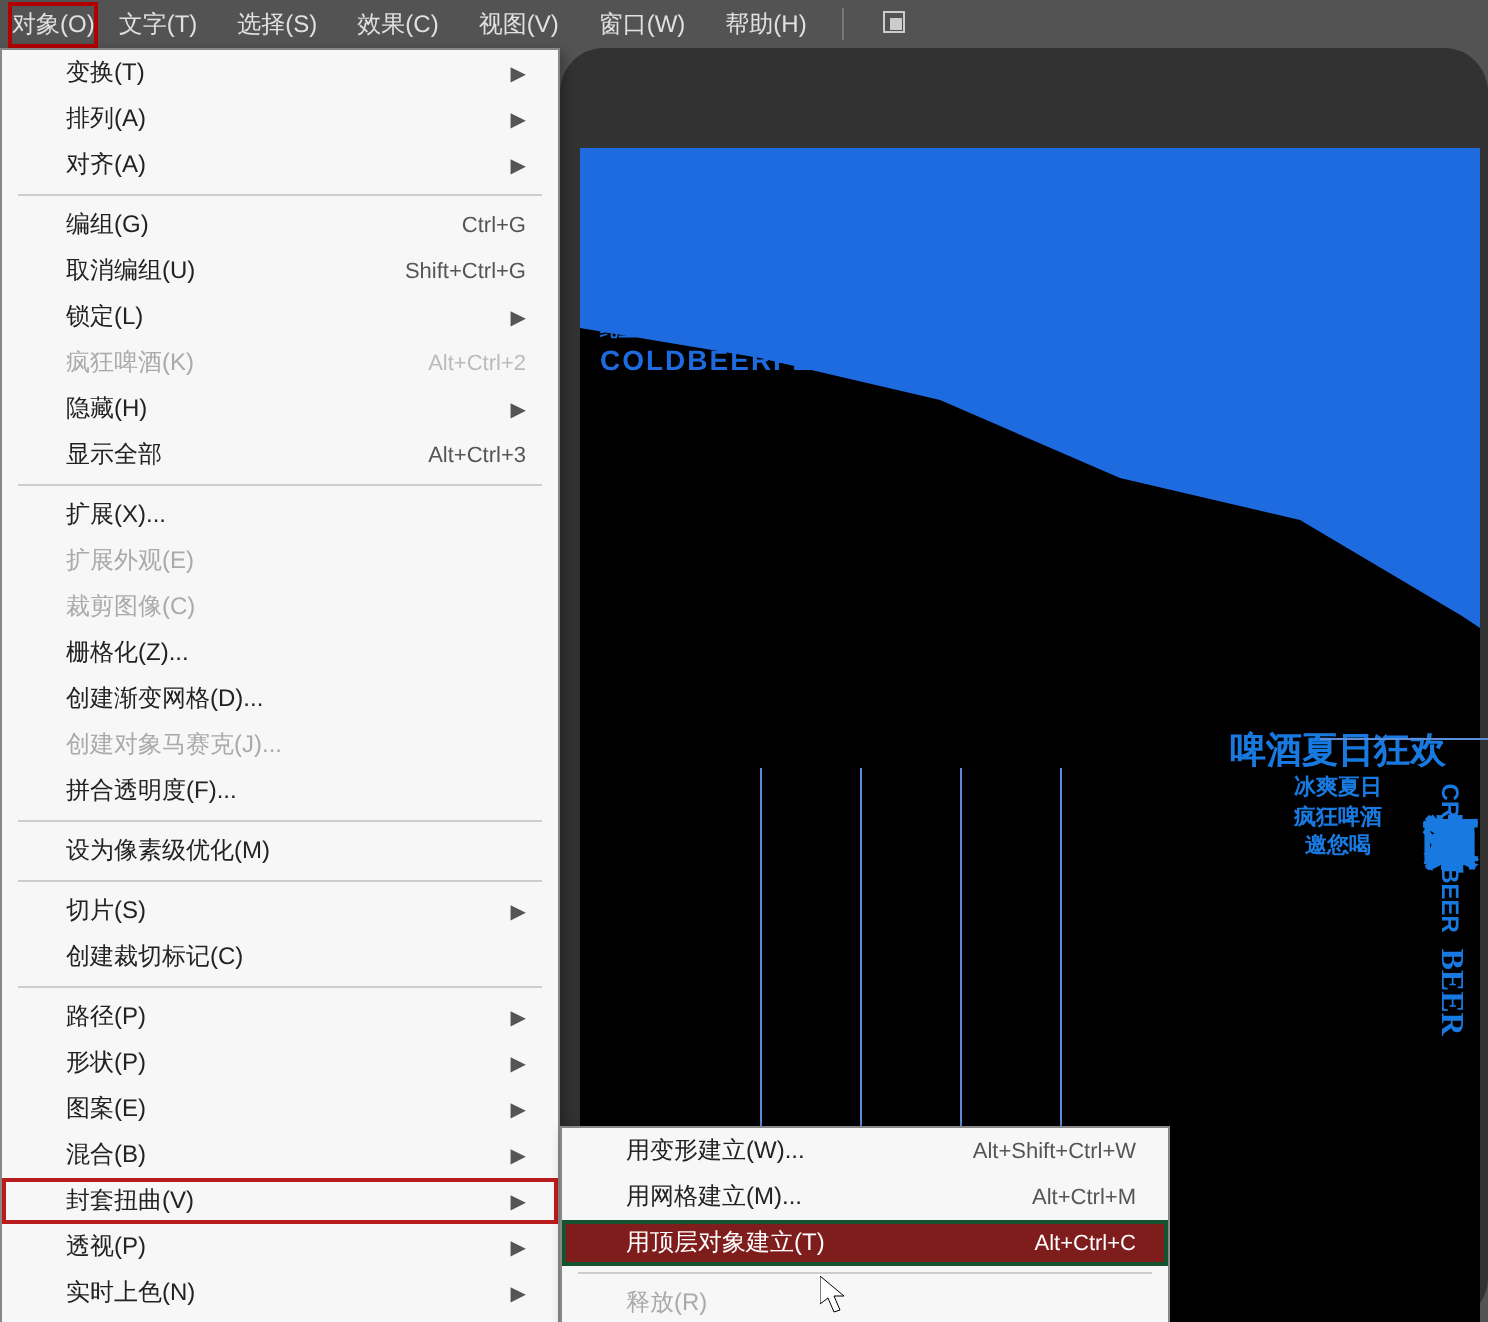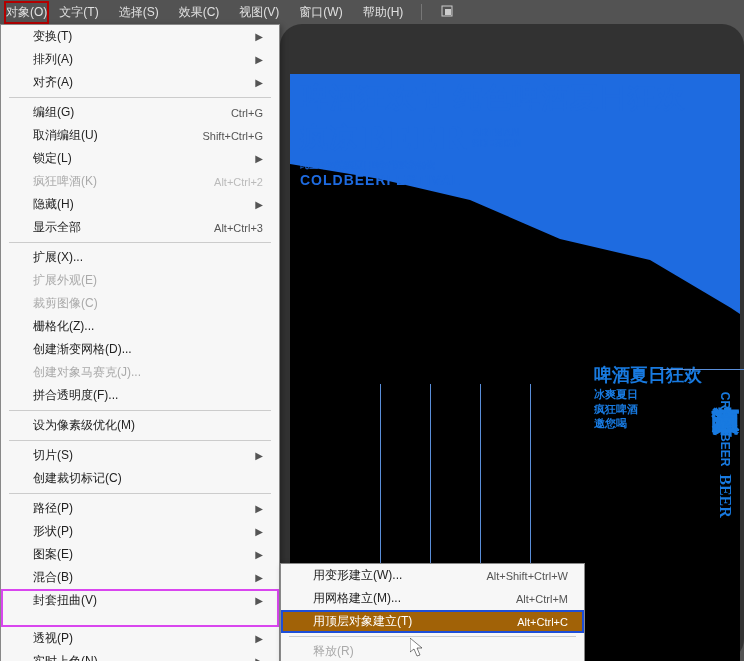--- a/index.html
+++ b/index.html
@@ -46,22 +46,22 @@
   .menu-item {
     display: flex;
     justify-content: space-between;
     align-items: center;
     padding: 3px 16px 3px 32px;
     cursor: default;
     position: relative;
   }
   .menu-item.disabled { color: #aaa; }
   .menu-item.highlighted {
-    border: 2px solid #d946ef;
-    padding: 1px 14px 16px 30px;
+    border: 2px solid #b91c1c;
+    padding: 1px 14px 1px 30px;
   }
   .menu-item .arrow {
     font-size: 10px;
     color: #555;
   }
   .menu-sep {
     height: 1px;
     background: #ccc;
     margin: 3px 8px;
   }
@@ -72,23 +72,23 @@
     left: 280px;
     top: 563px;
     width: 305px;
     background: #f7f7f7;
     border: 1px solid #888;
     box-shadow: 2px 2px 6px rgba(0,0,0,0.3);
     color: #222;
     z-index: 11;
   }
   .submenu .menu-item.highlighted {
-    background: #a16207;
+    background: #7f1d1d;
     color: #fff;
-    border: 2px solid #1d4ed8;
+    border: 2px solid #14532d;
     padding: 1px 14px 1px 30px;
   }
   .submenu .menu-item.highlighted .shortcut { color: #fff; }
   .canvas {
     position: absolute;
     left: 280px; top: 24px;
     right: 0; bottom: 0;
     background: #323232;
     border-radius: 22px;
   }
@@ -130,21 +130,21 @@
     font-family: serif;
     letter-spacing: 2px;
   }
   .right-panel {
     position: absolute;
     right: 0; top: 340px;
     width: 150px;
     color: #187ae0;
     font-weight: bold;
     font-size: 11px;
-    text-align: left;
+    text-align: center;
     line-height: 1.3;
   }
   .vertical-text {
     position: absolute;
     right: 4px; top: 360px;
     writing-mode: vertical-rl;
     color: #187ae0;
     font-size: 28px;
     font-weight: bold;
     line-height: 1.1;

